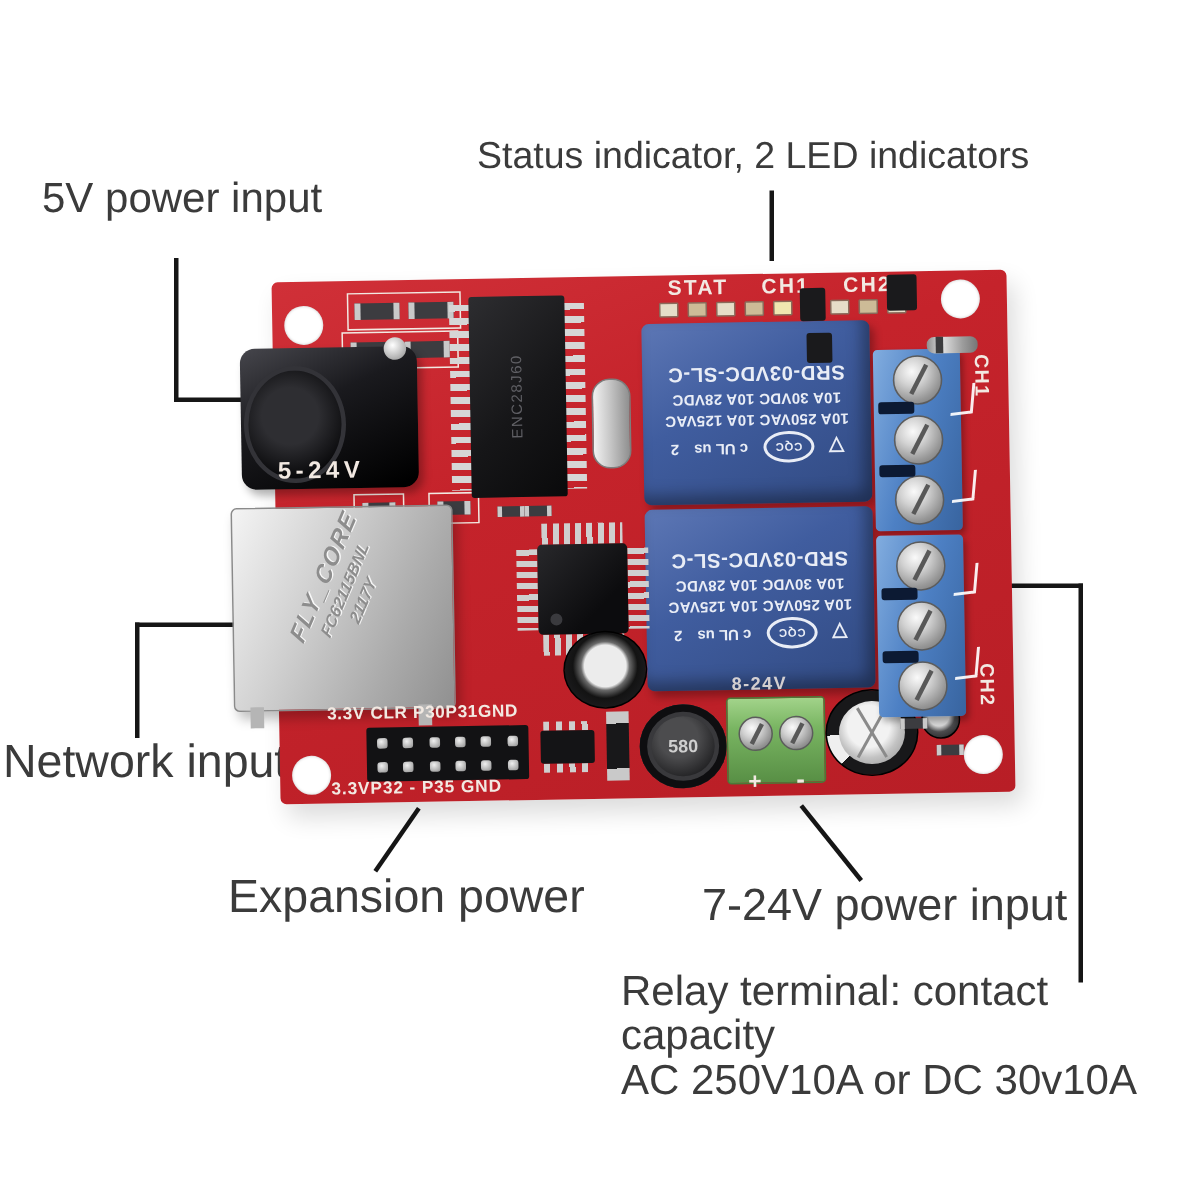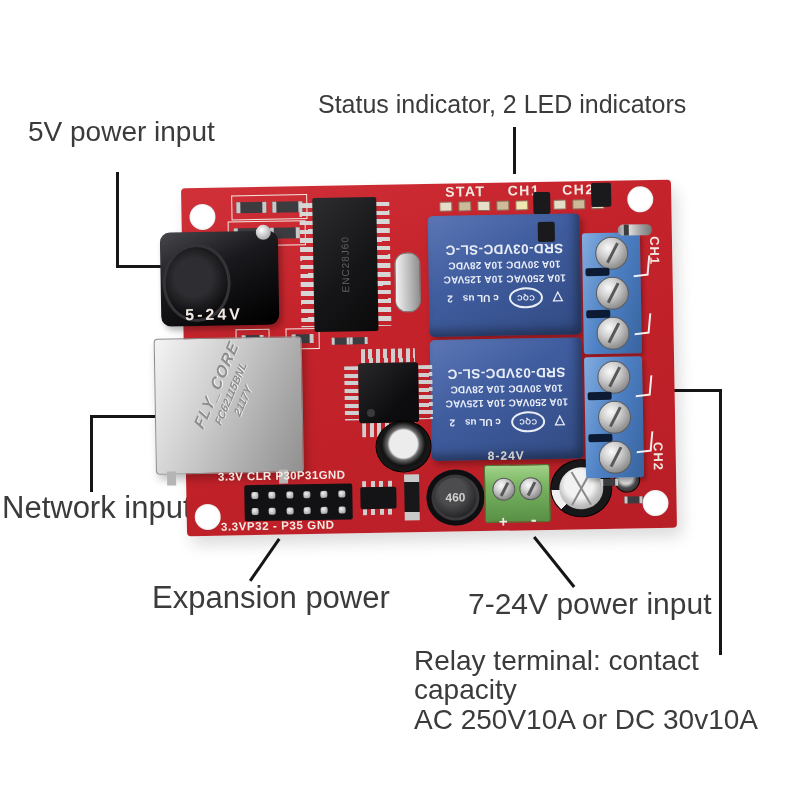--- a/index.html
+++ b/index.html
@@ -350,21 +350,21 @@
   </div>
   <div class="silk silk-exp-bot">3.3VP32 - P35 GND</div>
 
   <div class="soic8">
     <div class="soic8-pt"></div>
     <div class="soic8-pb"></div>
     <div class="soic8-body"></div>
   </div>
   <div class="diode"></div>
   <div class="inductor">
-    <span>460</span>
+    <span>580</span>
   </div>
 
   <div class="silk silk-924">8-24V</div>
   <div class="gterm">
     <div class="screw gs1"></div>
     <div class="screw gs2"></div>
   </div>
   <div class="silk silk-plus">+</div>
   <div class="silk silk-minus">-</div>
 

